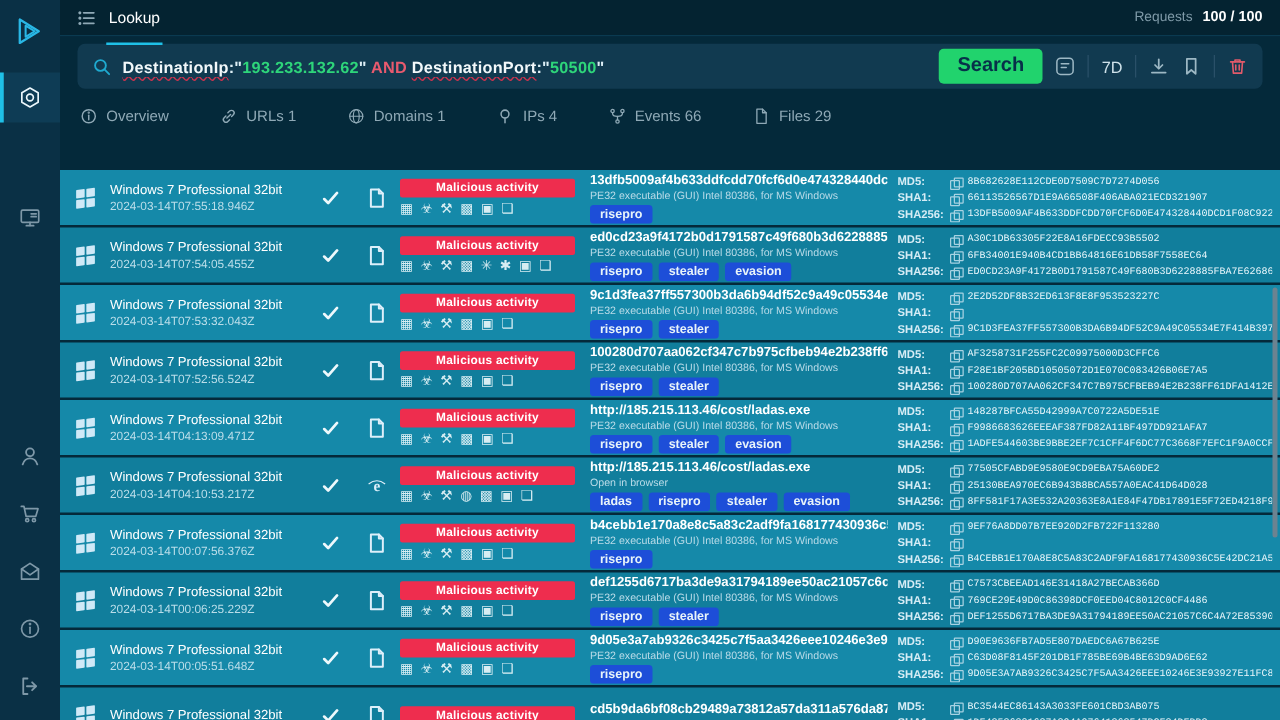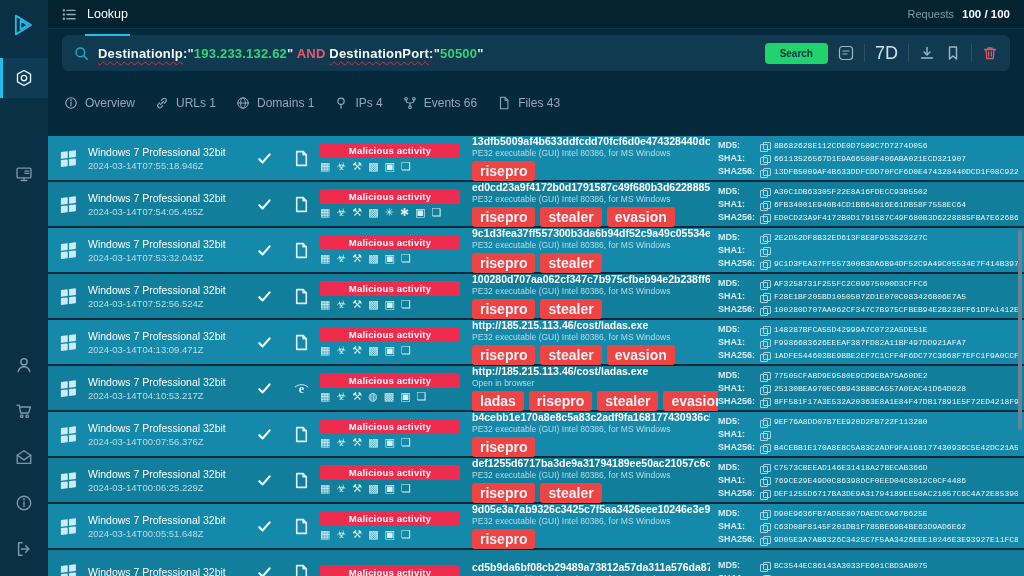--- a/index.html
+++ b/index.html
@@ -38,29 +38,29 @@
   .searchbar{height:36px;background:#113a50;border-radius:6px;display:flex;align-items:center;
     padding:0 12px}
   .s-ico{color:#1fa9cf;display:inline-flex;margin-right:9px}
   .s-ico svg{width:15px;height:15px}
   .query{font-size:13px;font-weight:bold;white-space:nowrap;letter-spacing:.2px;cursor:text}
   .q-key{color:#f2f8fa;text-decoration:underline wavy #c9334e 1px;text-underline-offset:3px}
   .q-punct,.q-quote{color:#dceef5}
   .q-value{color:#2ed57a}
   .q-op{color:#e85a6e}
   .controls{margin-left:auto;display:flex;align-items:center;gap:10px}
-  .search-btn{background:#21d36d;color:#073049;font-weight:bold;font-size:10px;
+  .search-btn{background:#21d36d;color:#073049;font-weight:bold;font-size:16px;
     padding:5px 15px;border-radius:4px;border:none;cursor:pointer;font-family:inherit}
   .icon-btn{color:#9db8c4;display:inline-flex;cursor:pointer}
   .icon-btn svg{width:16px;height:16px}
   .icon-btn.trash{color:#e05a6a}
   .divider{width:1px;height:18px;background:#2a5068}
-  .range{color:#cfe2ea;font-size:18px;cursor:pointer}
+  .range{color:#cfe2ea;font-size:13px;cursor:pointer}
   
-  .tabsrow{display:flex;align-items:flex-end;gap:20px;padding:0 16px;height:34px;margin-top:5px}
+  .tabsrow{display:flex;align-items:center;gap:41px;padding:0 16px;height:34px;margin-top:5px}
   .tab{display:flex;align-items:center;gap:7px;color:#8fa9b6;font-size:12px;position:relative;cursor:pointer}
   .tab svg{width:14px;height:14px}
   .tab.active{color:#fff;font-weight:bold}
   .tab.active::after{content:"";position:absolute;left:0;right:0;bottom:0;height:2px;background:#1fc0e7}
   
   .rows{margin-top:26px}
   .row{height:44px;margin-bottom:2px;display:grid;cursor:pointer;
     grid-template-columns:40px 158px 36px 38px 152px 246px 1fr;
     align-items:center;padding-right:6px}
   .row.odd{background:#1589a9}
@@ -75,21 +75,21 @@
   .doc svg{width:17px;height:17px}
   .badgecell{display:flex;flex-direction:column;align-items:flex-start}
   .badge{background:#ee2d4e;color:#fff;font-size:9.5px;font-weight:bold;text-align:center;
     border-radius:2px;padding:2px 0;width:140px;letter-spacing:.2px}
   .mini{display:flex;gap:6px;color:rgba(232,246,250,.92);font-size:11px;margin-top:3px;
     font-family:"DejaVu Sans",sans-serif;line-height:12px}
   .filecell{overflow:hidden;padding-right:8px}
   .file-name{font-size:10.5px;font-weight:bold;color:#fff;white-space:nowrap;overflow:hidden}
   .file-desc{font-size:8.5px;color:#b9dbe8;margin-top:1px;white-space:nowrap;overflow:hidden}
   .tags{display:flex;gap:5px;margin-top:3px}
-  .tag{background:#ef4444;color:#e8f4f9;font-size:14px;font-weight:bold;padding:2px 8px;border-radius:3px}
+  .tag{background:#1d4ed8;color:#e8f4f9;font-size:10px;font-weight:bold;padding:2px 8px;border-radius:3px}
   .hashes{line-height:13px;overflow:hidden}
   .hrow{display:flex;align-items:flex-end;white-space:nowrap}
   .hlabel{width:42px;color:#d6ecf5;font-weight:bold;font-size:9px;flex:0 0 42px}
   .copy{position:relative;width:10px;height:10px;flex:0 0 10px;margin-right:4px}
   .copy::before{content:"";position:absolute;left:0;bottom:0;width:6px;height:6px;
     border:1px solid #a7d2e2;border-radius:1px}
   .copy::after{content:"";position:absolute;left:3px;top:0;width:6px;height:6px;
     border:1px solid #a7d2e2;border-radius:1px}
   .hval{font-family:Liberation Mono, monospace;font-size:8px;color:#eaf7fc;overflow:hidden;max-width:262px}
   .scrollbar{position:absolute;right:2px;top:230px;width:4px;height:200px;background:#6b8391;border-radius:2px;z-index:20}
@@ -291,21 +291,21 @@
         </span>
         <span>Events 66</span>
       </div>
       <div class="tab">
         <span style="display: inline-flex;">
           <svg viewBox="0 0 16 16" fill="none" stroke="currentColor" stroke-linecap="round" stroke-linejoin="round" stroke-width="1.2">
             <path d="M4 1.5h5.2l3.3 3.3V14.5H4z"></path>
             <path d="M9.2 1.5v3.3h3.3"></path>
           </svg>
         </span>
-        <span>Files 43</span>
+        <span>Files 29</span>
       </div>
     </nav>
 
   <div class="rows" id="rows">
       <div class="row odd">
         <div class="wincell">
           <svg viewBox="0 0 20 20" fill="currentColor" overflow="visible">
             <g transform="skewY(-7)">
               <rect x="2" y="3.4" width="7.2" height="7.2" rx="0.6"></rect>
               <rect x="10.6" y="3.4" width="7.2" height="7.2" rx="0.6"></rect>

